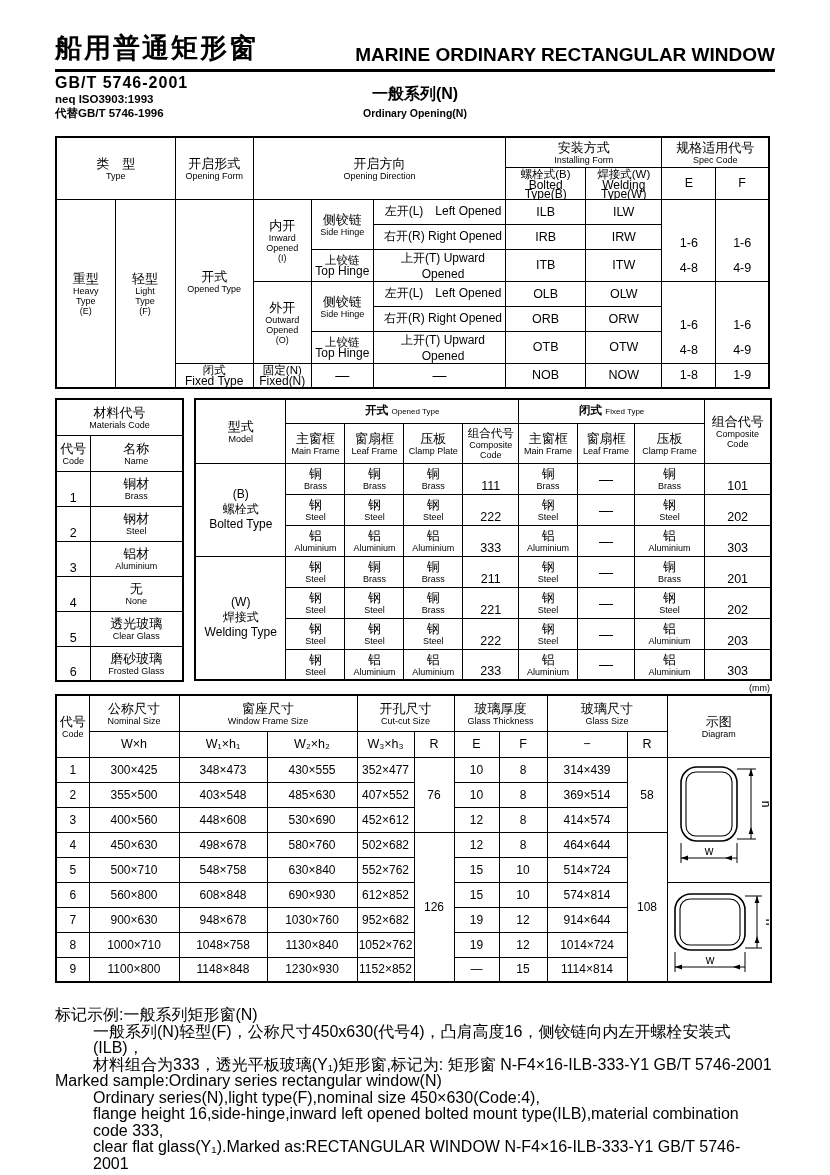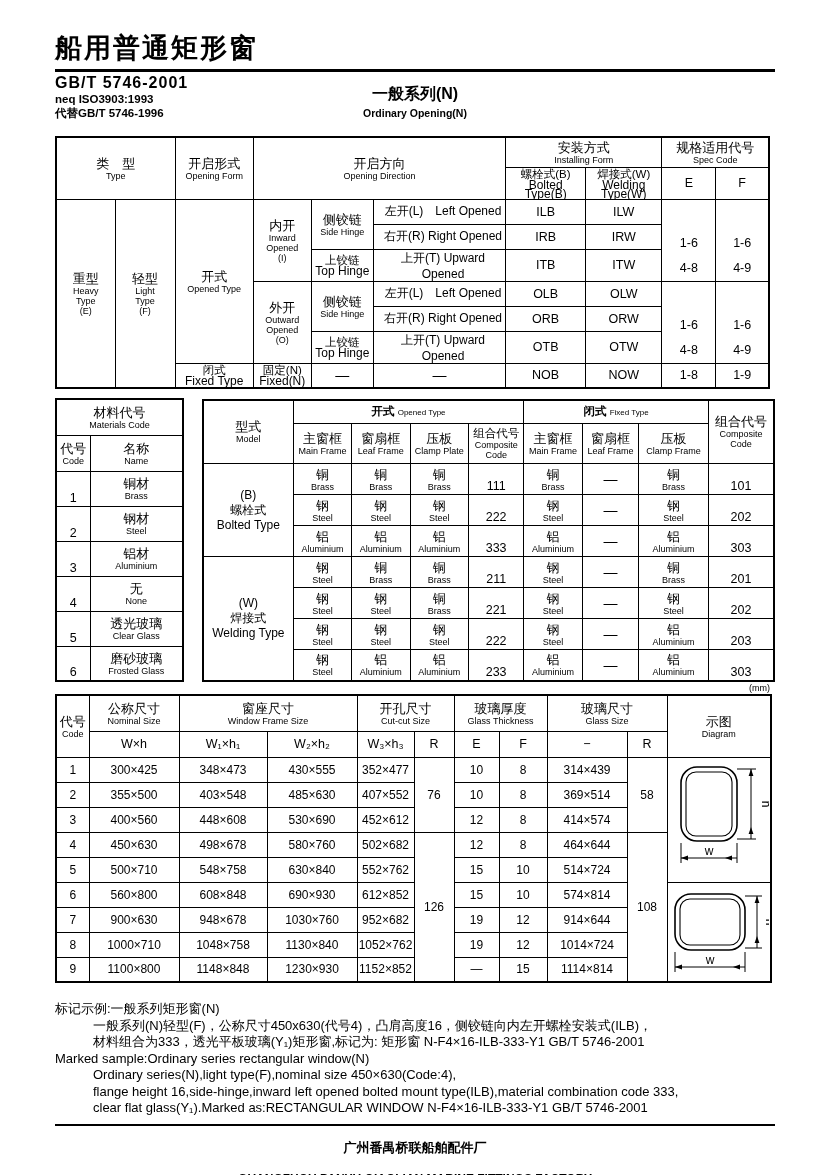--- a/index.html
+++ b/index.html
@@ -35,21 +35,21 @@
   .spec{vertical-align:bottom}
   .spec div{white-space:pre-line;line-height:25px;font-size:12.5px}
 
   
   .t1{width:715px;margin-top:6px}
   .t1 tr.hr1{height:30px}
   .t1 tr.hr2{height:28px}
   .t1 tr.br{height:25px}
 
   
-  .t2zone{display:flex;gap:18px;margin-top:9px;align-items:center}
+  .t2zone{display:flex;gap:10px;margin-top:9px;align-items:flex-start}
   .tmat{width:127px}
   .tmat tr.h1{height:36px}
   .tmat tr.h2{height:36px}
   .tmat tr.br{height:35px}
   .tmod{width:578px}
   .tmod tr.hr1{height:24px}
   .tmod tr.hr2{height:40px}
   .tmod tr.br{height:31px}
   .dashcell{font-size:14px}
 
@@ -59,35 +59,36 @@
   .t3{width:715px}
   .t3 tr.hr1{height:36px}
   .t3 tr.hr2{height:26px}
   .t3 tr.br{height:25px}
   .t3 td.dim{font-size:12px}
   .sub{font-size:12.5px}
   .diagcell{vertical-align:middle}
   .diagcell svg{display:block;margin:0 auto}
 
   
-  .notes{margin-top:18px;font-size:13px;line-height:16.5px}
+  .notes{margin-top:24px;font-size:16px;line-height:16.5px}
   .notes .indent{padding-left:38px}
 
   
   .footer{border-top:2.5px solid #000;margin-top:7px;padding-top:13px;text-align:center}
   .factory-zh{font-size:13px;font-weight:700}
   .factory-en{font-size:12px;font-weight:700;margin-top:15px;letter-spacing:0}
 </style>
 </head>
 <body>
 
 <div class="page">
 
   <div class="title-row">
     <span class="title-zh">船用普通矩形窗</span>
+    <span class="title-en">MARINE ORDINARY RECTANGULAR WINDOW</span>
   </div>
   <div class="std-block">
     <div class="std-code">GB/T 5746-2001</div>
     <div class="std-neq">neq ISO3903:1993</div>
     <div class="std-rep">代替GB/T 5746-1996</div>
     <div class="series">
       <div class="series-zh">一般系列(N)</div>
       <div class="series-en">Ordinary Opening(N)</div>
     </div>
   </div>

